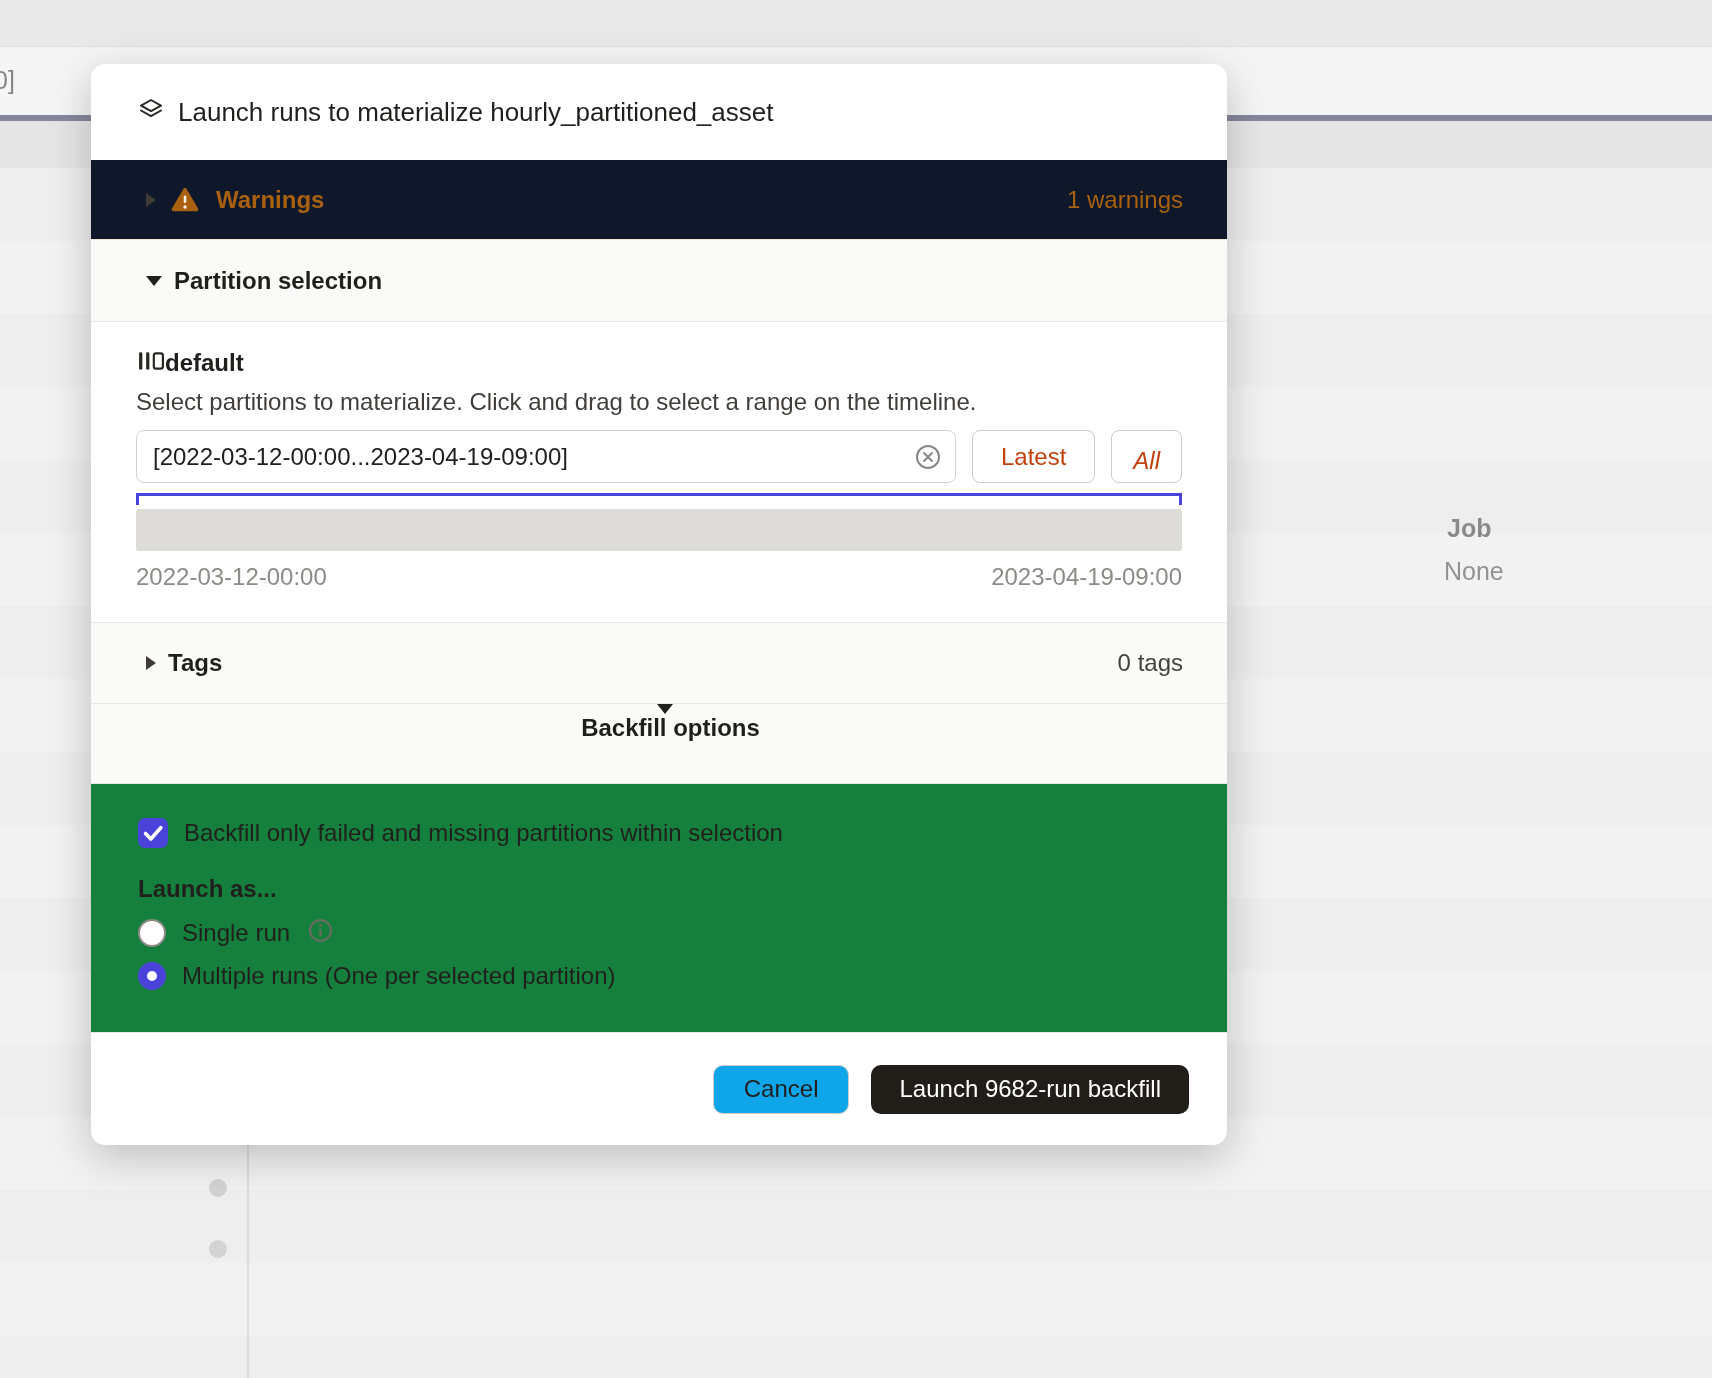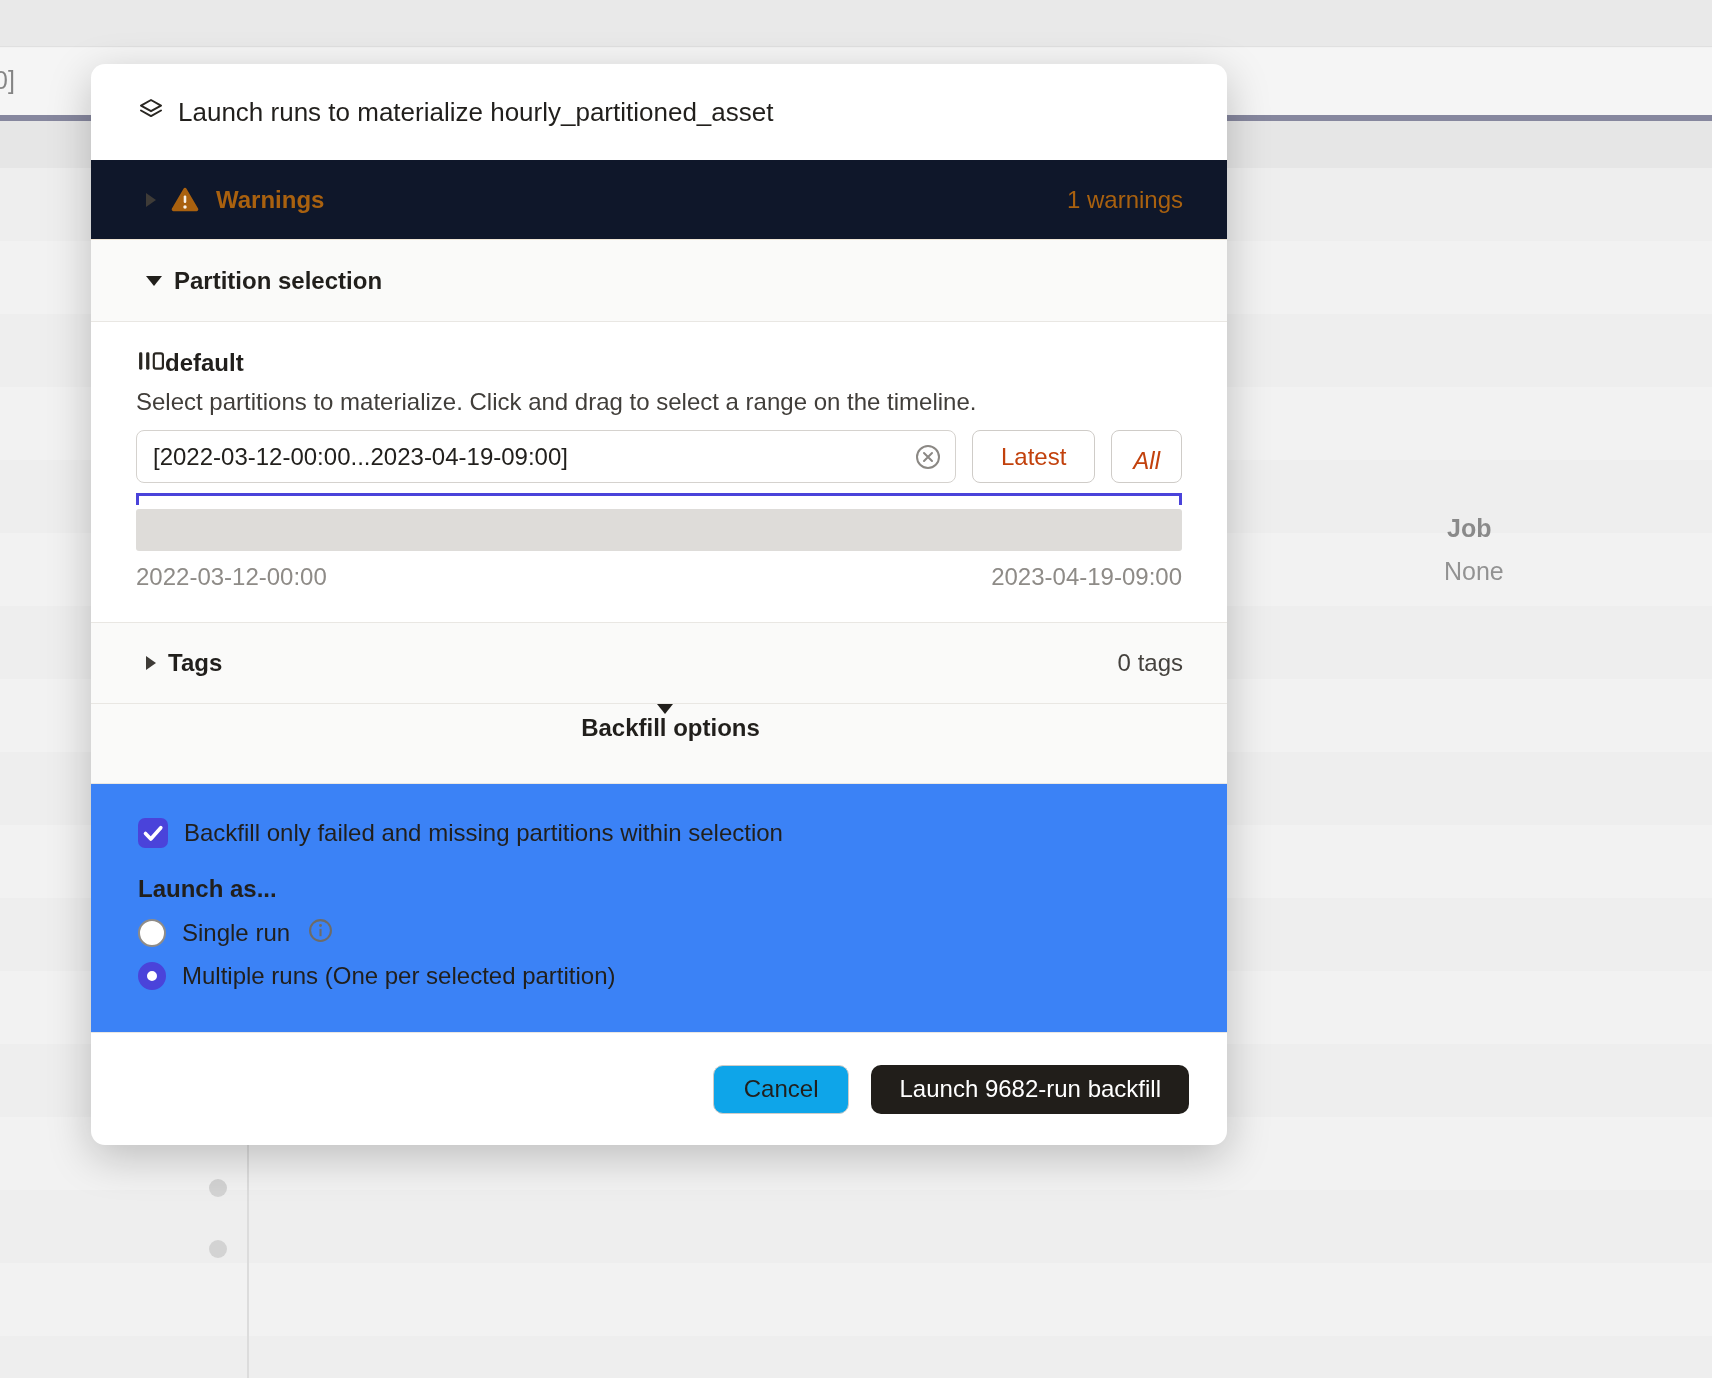--- a/index.html
+++ b/index.html
@@ -71,21 +71,21 @@
     font-size:24px; color:#c2410c; font-family:inherit; cursor:pointer; flex:none;
   }
   .btn-latest { padding:0 28px; }
   .btn-all { padding:16px 21px;font-style:italic; }
 
   .timeline { margin:10px 45px 0 45px; }
   .bracket { height:12px; border-top:3px solid #4A43DA; border-left:3px solid #4A43DA; border-right:3px solid #4A43DA; }
   .tl-bar { height:42px; background:#DEDCD9; border-radius:3px; margin-top:4px; cursor:pointer; }
   .range-labels { display:flex; justify-content:space-between; margin:12px 45px 0 45px; font-size:24px; color:#8E8B87; }
 
-  .content2 { height:248px; background:#3b82f6; padding:34px 0 0 47px; }
+  .content2 { height:248px; background:#15803d; padding:34px 0 0 47px; }
   .check-row { display:flex; align-items:center; gap:16px; }
   .checkbox { width:30px; height:30px; border-radius:7px; background:#4A43DA; display:flex; align-items:center; justify-content:center; cursor:pointer; flex:none; }
   .check-label { font-size:24px; color:#211F1C; }
   .launch-as { font-size:24px; font-weight:700; margin-top:27px; }
   .radio-row { display:flex; align-items:center; gap:16px; margin-top:15px; }
   .radio { width:28px; height:28px; border-radius:50%; border:2px solid #8F8C88; background:#fff; cursor:pointer; flex:none; }
   .radio.selected { border:9px solid #4A43DA; }
   .radio-label { font-size:24px; color:#211F1C; }
   .info-ic { margin-left:2px; display:block; cursor:pointer; }
 

